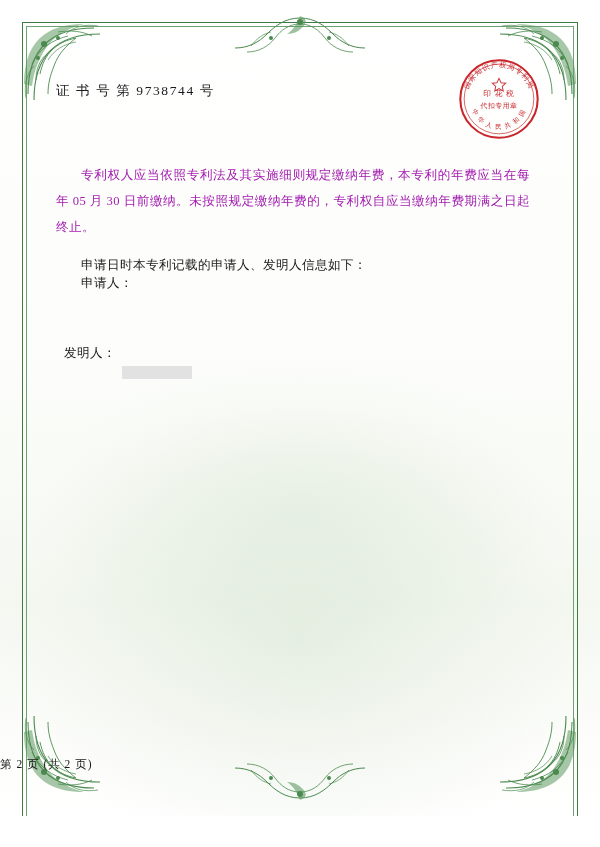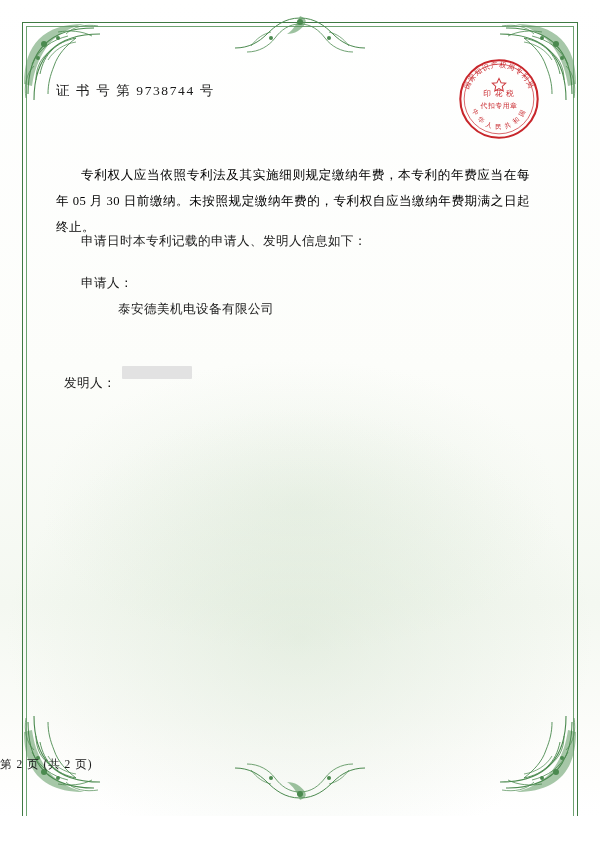--- a/index.html
+++ b/index.html
@@ -75,38 +75,38 @@
     color: #1b1b1b;
     font-family: "Liberation Serif", serif;
   }
 
   .para {
     position: absolute;
     left: 56px;
     width: 474px;
     font-size: 12.6px;
     line-height: 26px;
-    color: #000000;
+    color: #a21caf;
     letter-spacing: 0.4px;
     text-align: justify;
   }
   .para-1 { top: 162px; text-indent: 25px; }
 
   .line-block {
     position: absolute;
     left: 56px;
     font-size: 12.6px;
     line-height: 26px;
     color: #1b1b1b;
     letter-spacing: 0.4px;
   }
-  .info-intro { top: 228px; text-indent: 25px; text-align: right; }
+  .info-intro { top: 252px; text-indent: 25px; text-align: right; }
   .applicant-label { top: 270px; text-indent: 25px; text-align: right; }
   .applicant-name { top: 296px; left: 118px; }
-  .inventor-label { top: 370px; text-indent: 8px; }
+  .inventor-label { top: 340px; text-indent: 8px; }
 
   .redaction {
     position: absolute;
     left: 122px;
     top: 366px;
     width: 70px;
     height: 13px;
     background: #e2e2e2;
     border-radius: 1px;
   }
@@ -246,21 +246,20 @@
   <div class="content">
 
     <div class="cert-number">证 书 号 第 9738744 号</div>
 
     <div class="para para-1">专利权人应当依照专利法及其实施细则规定缴纳年费，本专利的年费应当在每年 05 月 30 日前缴纳。未按照规定缴纳年费的，专利权自应当缴纳年费期满之日起终止。</div>
 
     <div class="line-block info-intro">申请日时本专利记载的申请人、发明人信息如下：</div>
 
     <div class="line-block applicant-label">申请人：</div>
 
-    <div class="line-block applicant-name">泰安德美机电设备有限公司</div>
 
     <div class="line-block inventor-label">发明人：</div>
 
     <div class="redaction"></div>
 
     <svg class="seal" viewBox="0 0 100 100">
       <g stroke="#c8262b" fill="none">
         <circle cx="50" cy="50" r="45" stroke-width="2.4"></circle>
         <circle cx="50" cy="50" r="40.5" stroke-width="0.8"></circle>
       </g>

